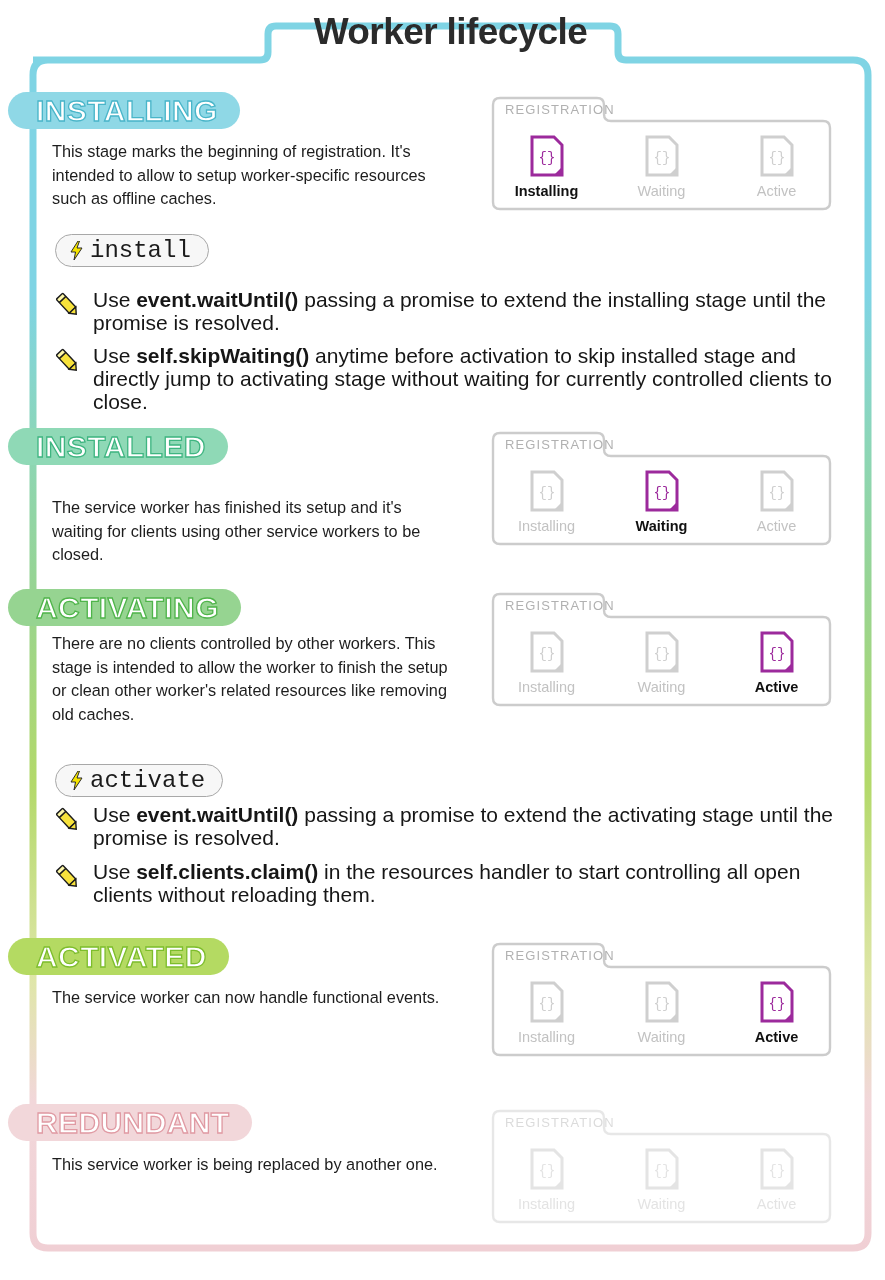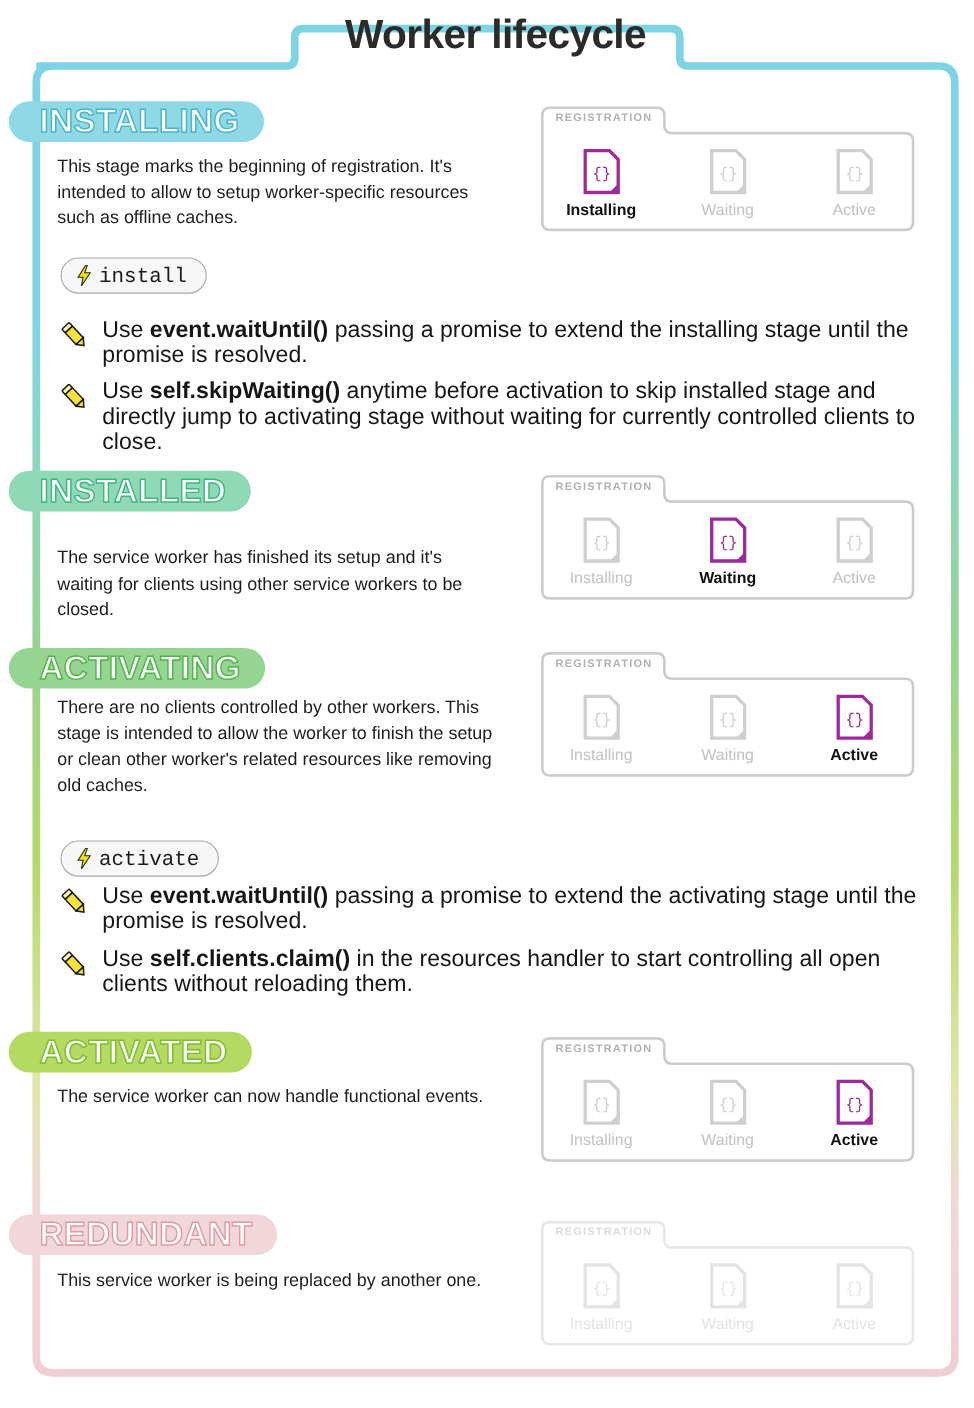--- a/index.html
+++ b/index.html
@@ -81,21 +81,21 @@
     height: 33px;
     border: 1.6px solid #a8a8a8;
     border-radius: 18px;
     background: #f7f7f7;
     display: flex;
     align-items: center;
     gap: 7px;
     padding: 0 17px 0 14px;
     box-sizing: border-box;
     font-family: "Liberation Mono", monospace;
-    font-size: 19px;
+    font-size: 24px;
     color: #1b1b1b;
   }
   .bolt { width: 13px; height: 19px; display: block; }
 
   
   .note {
     position: absolute;
     display: flex;
     gap: 11px;
     align-items: flex-start;
@@ -112,24 +112,24 @@
   .regpanel {
     position: absolute;
     width: 345px;
     height: 118px;
   }
   .regpanel.faded { opacity: 0.45; }
   .reg-tab-label {
     position: absolute;
     left: 16px;
     top: 7px;
-    font-size: 10px;
+    font-size: 13px;
     letter-spacing: 1.1px;
     color: #b1b1b1;
-    font-weight: bold;
+    font-weight: normal;
     z-index: 2;
   }
   .reg-items {
     position: absolute;
     left: 0; top: 26px;
     width: 345px;
     height: 92px;
     display: flex;
     z-index: 2;
   }

